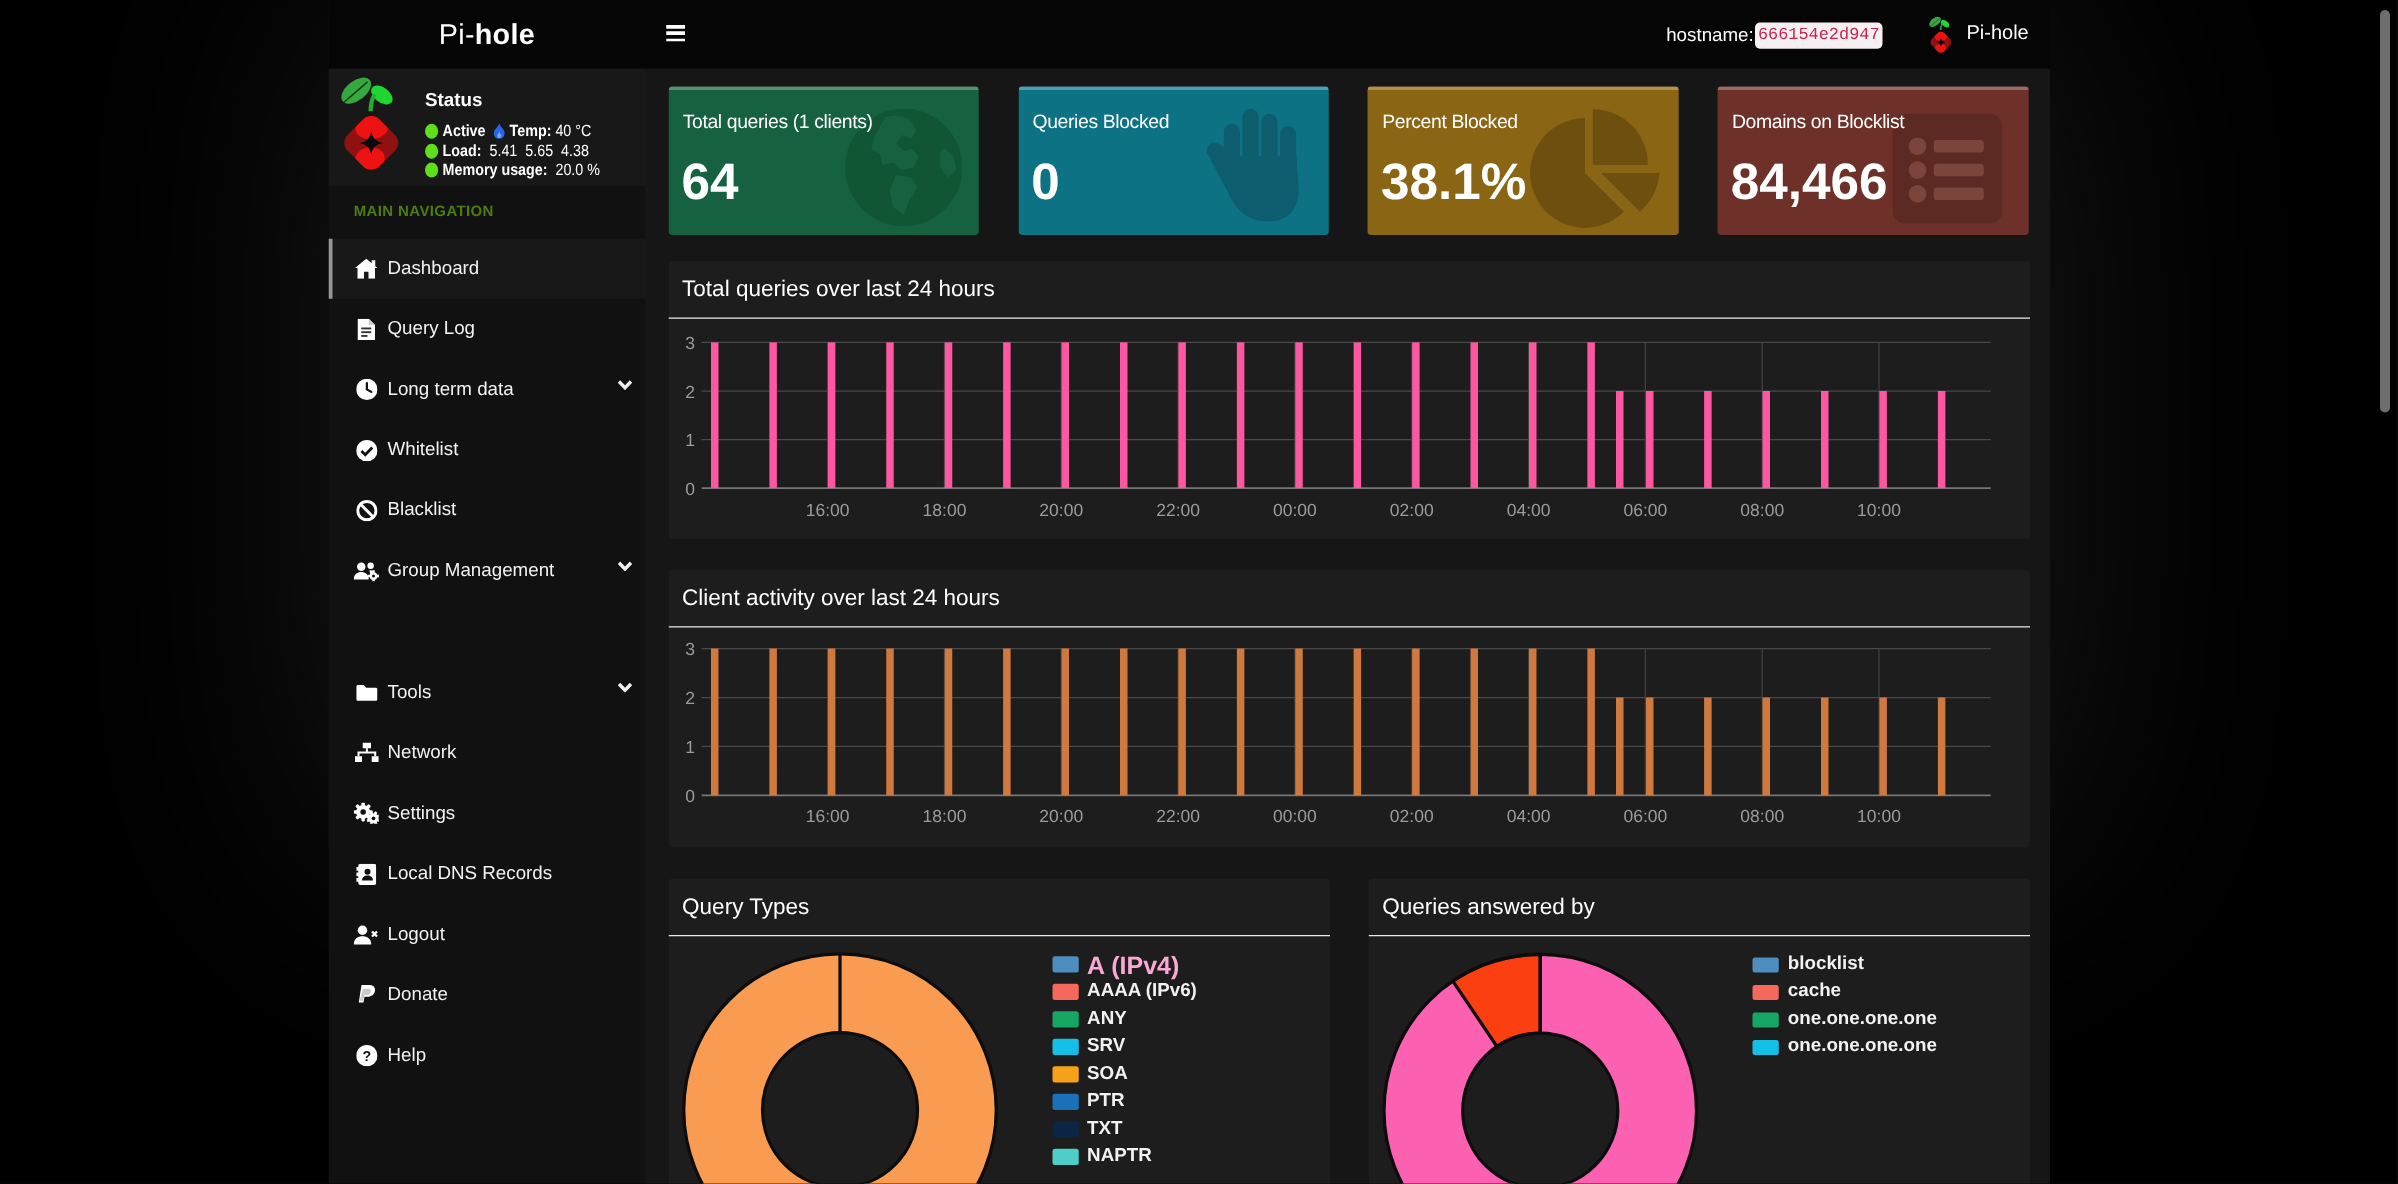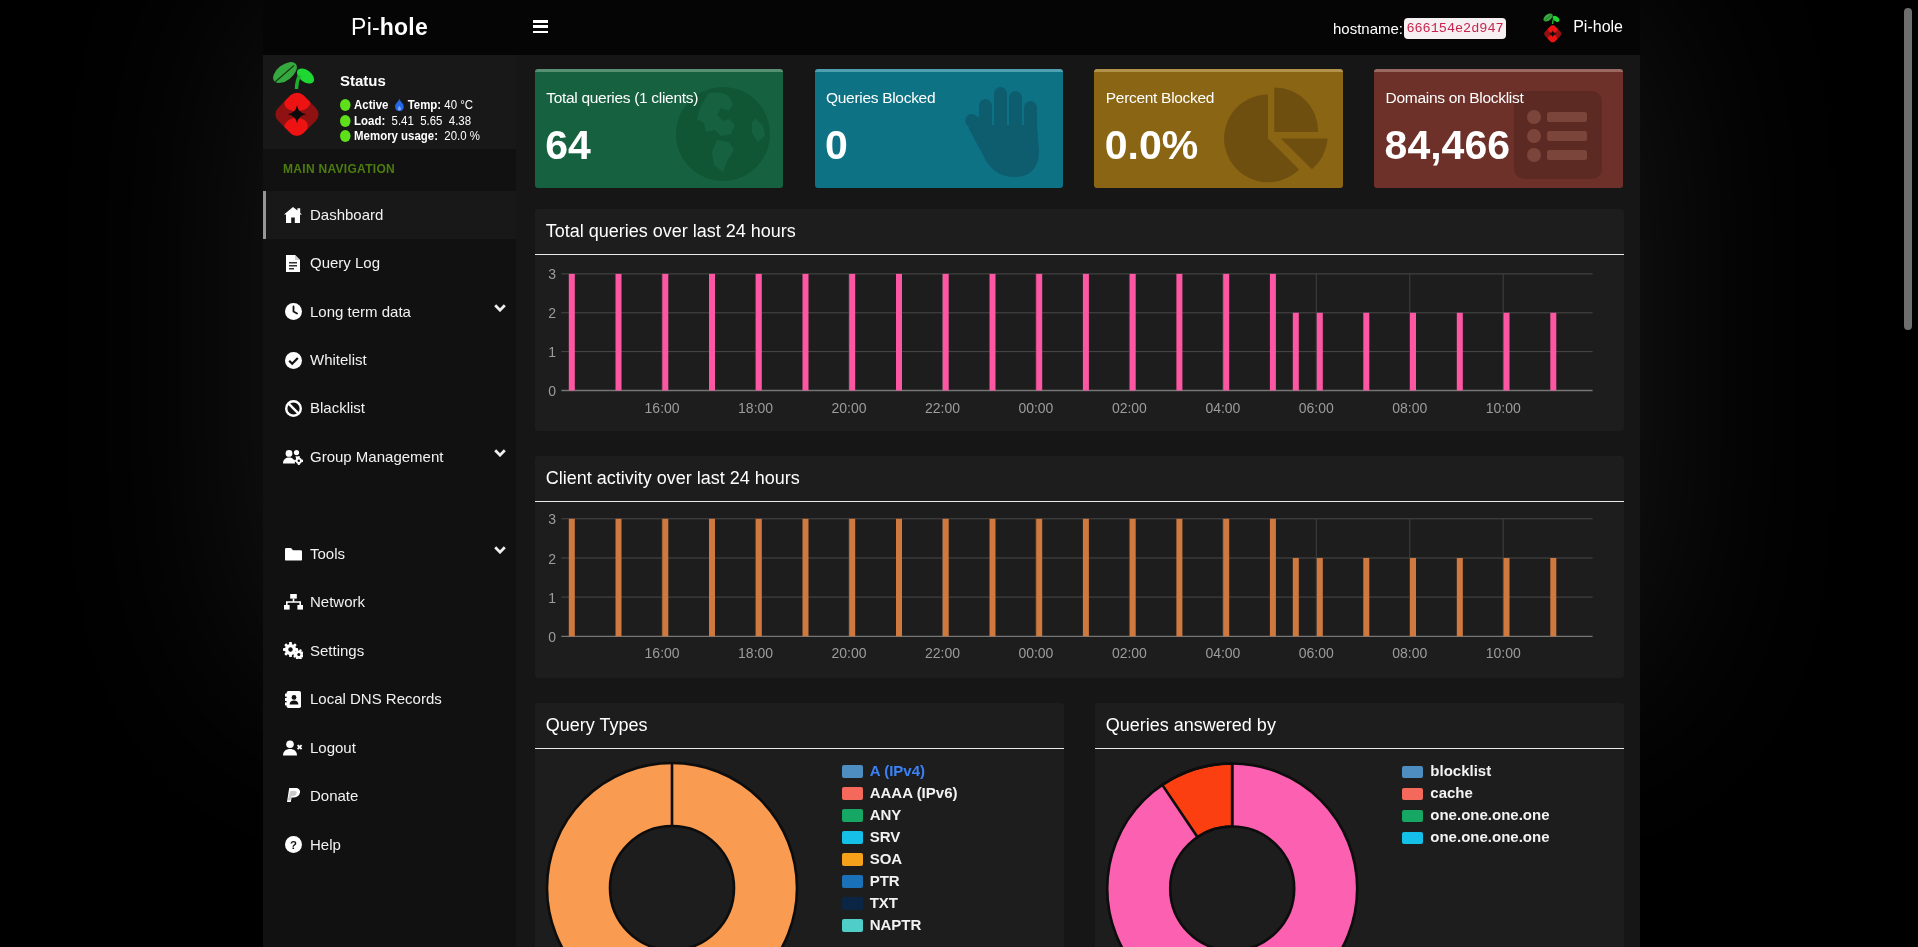--- a/index.html
+++ b/index.html
@@ -301,21 +301,21 @@
       </div>
     <div class="card" style="left:578.3px;background:#8a6513;border-top:3px solid #b2924a">
       <svg width="108" height="102" viewBox="0 0 110 104" style="position:absolute;right:11px;top:9px">
 <g fill="#6f4f10">
 <path d="M44.8 13.7 A44.8 44.8 0 1 0 76.5 90.2 L44.8 58.5 Z"></path>
 <path d="M51.2 6.5 V52 H96 A44.8 44.8 0 0 0 51.2 6.5 Z"></path>
 <path d="M105.6 58.5 L58 58.5 L89.6 90.1 A47.8 47.8 0 0 0 105.6 58.5 Z"></path>
 </g>
         </svg>
         <div class="ct">Percent Blocked</div>
-        <div class="cn">0.0%</div>
+        <div class="cn">38.1%</div>
       </div>
     <div class="card" style="left:858.1px;background:#6e312a;border-top:3px solid #9a6a62">
       <svg width="88" height="88" viewBox="0 0 88 88" style="position:absolute;right:21px;top:19px">
 <rect x="0" y="0" width="88" height="88" rx="10" fill="#5d2a23"></rect>
 <g fill="#7c453c">
 <circle cx="20" cy="26" r="7"></circle>
             <circle cx="20" cy="45" r="7"></circle>
             <circle cx="20" cy="64" r="7"></circle>
 <rect x="33" y="21" width="40" height="10" rx="2.5"></rect>
 <rect x="33" y="40" width="40" height="10" rx="2.5"></rect>
@@ -446,21 +446,21 @@
       <div class="phead">
           <div class="t">Query Types</div>
         </div>
       <svg width="529" height="244" viewBox="0 0 529 244" style="position:absolute;left:0;top:0">
           <circle cx="137" cy="185" r="93.5" fill="none" stroke="#f99b51" stroke-width="63"></circle>
           <circle cx="137" cy="185" r="125" fill="none" stroke="#0d0d0d" stroke-width="2.6"></circle>
           <circle cx="137" cy="185" r="62" fill="none" stroke="#0d0d0d" stroke-width="2.6"></circle>
           <line x1="137" y1="60" x2="137" y2="123" stroke="#0d0d0d" stroke-width="2.6"></line>
         </svg>
         <div style="position:absolute;left:307.3px;top:62.0px;width:21px;height:12.5px;border-radius:2px;background:#4d8dc0"></div>
-        <div style="position:absolute;left:335px;top:58.7px;font-size:15px;font-weight:bold;color:#3b82f6;white-space:nowrap">A (IPv4)</div>
+        <div style="position:absolute;left:335px;top:58.7px;font-size:20px;font-weight:bold;color:#f9a8d4;white-space:nowrap">A (IPv4)</div>
         <div style="position:absolute;left:307.3px;top:84.0px;width:21px;height:12.5px;border-radius:2px;background:#f4695c"></div>
         <div style="position:absolute;left:335px;top:80.8px;font-size:15px;font-weight:bold;color:#f2f2f2;white-space:nowrap">AAAA (IPv6)</div>
         <div style="position:absolute;left:307.3px;top:106.1px;width:21px;height:12.5px;border-radius:2px;background:#16a765"></div>
         <div style="position:absolute;left:335px;top:102.8px;font-size:15px;font-weight:bold;color:#f2f2f2;white-space:nowrap">ANY</div>
         <div style="position:absolute;left:307.3px;top:128.2px;width:21px;height:12.5px;border-radius:2px;background:#14c0e8"></div>
         <div style="position:absolute;left:335px;top:124.9px;font-size:15px;font-weight:bold;color:#f2f2f2;white-space:nowrap">SRV</div>
         <div style="position:absolute;left:307.3px;top:150.2px;width:21px;height:12.5px;border-radius:2px;background:#f5a21a"></div>
         <div style="position:absolute;left:335px;top:146.9px;font-size:15px;font-weight:bold;color:#f2f2f2;white-space:nowrap">SOA</div>
         <div style="position:absolute;left:307.3px;top:172.2px;width:21px;height:12.5px;border-radius:2px;background:#1a71b8"></div>
         <div style="position:absolute;left:335px;top:168.9px;font-size:15px;font-weight:bold;color:#f2f2f2;white-space:nowrap">PTR</div>

